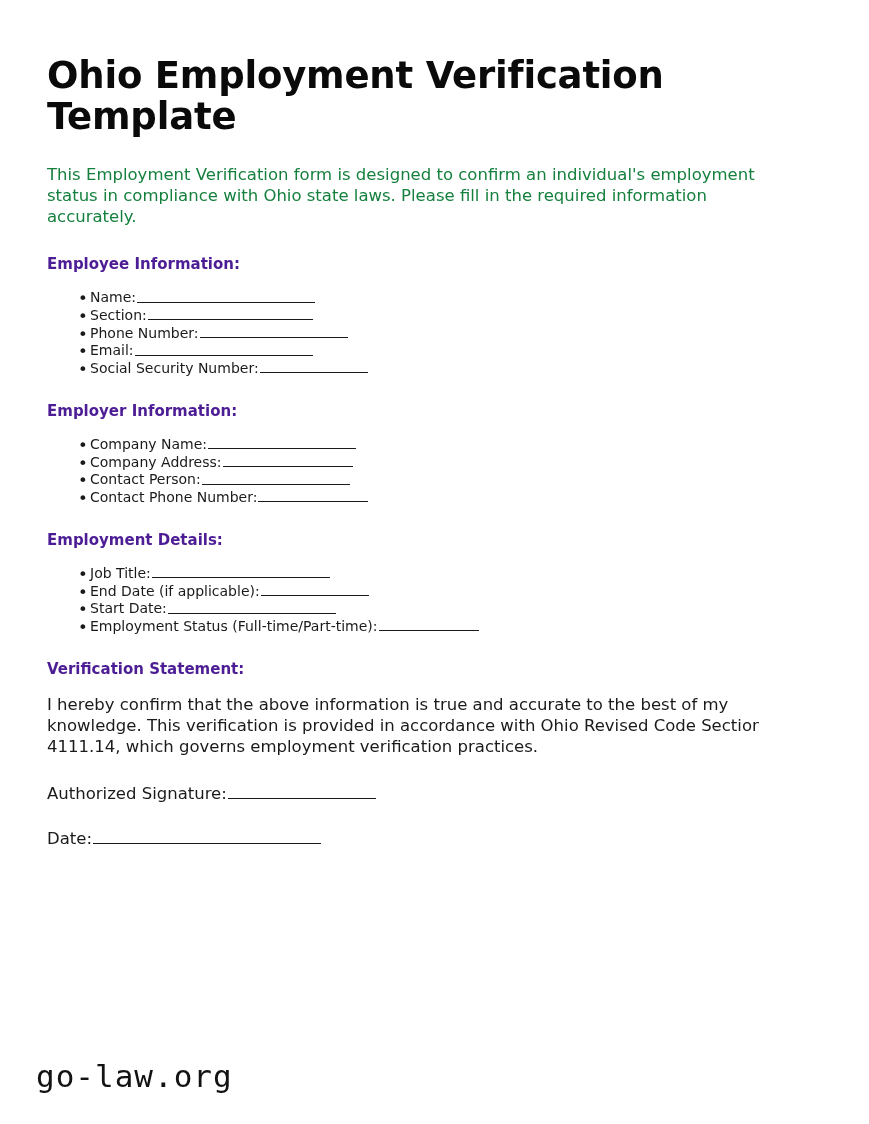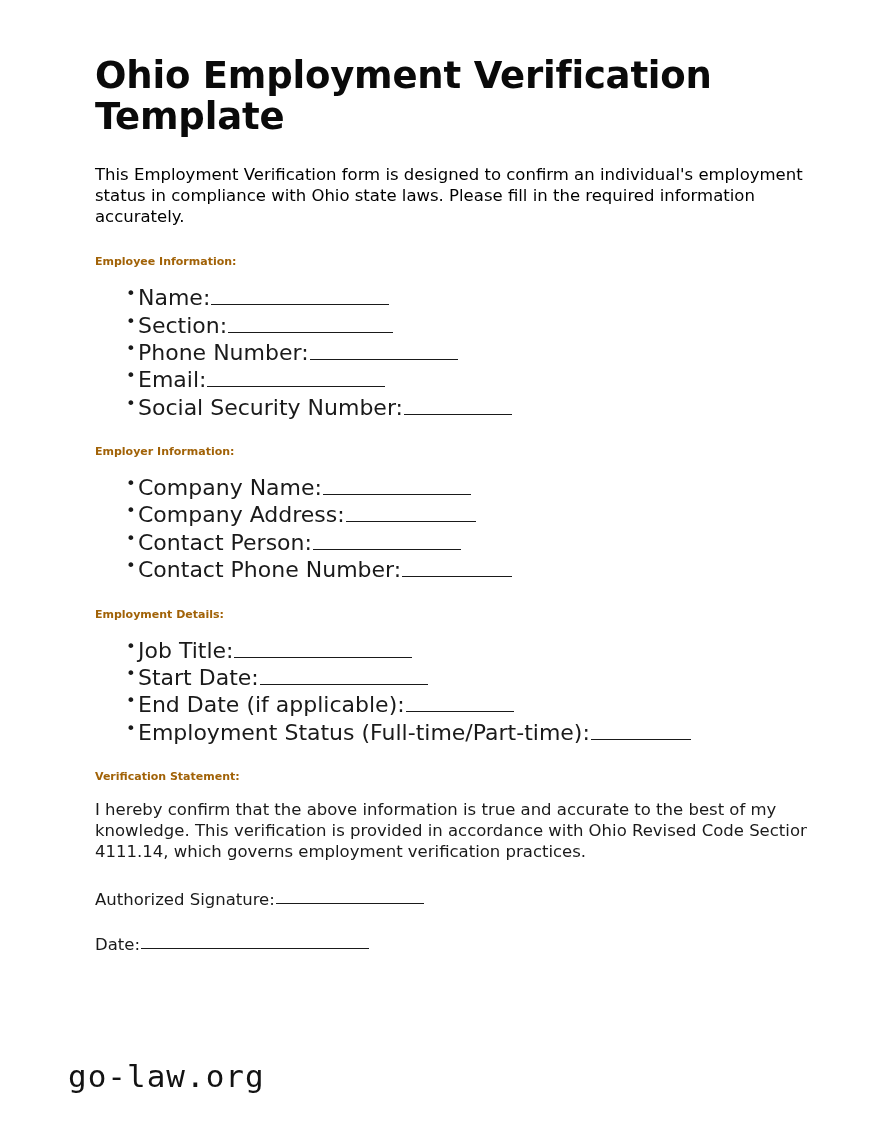--- a/index.html
+++ b/index.html
@@ -9,57 +9,56 @@
   }
   .page {
     position: relative;
     width: 759px;
     height: 1124px;
     background: #ffffff;
     box-sizing: border-box;
     font-family: "DejaVu Sans", "Liberation Sans", sans-serif;
     color: #111111;
     overflow: hidden;
-    margin-left: 48px;
   }
   .content {
     position: absolute;
     left: 47px;
     top: 55px;
     width: 762px;
   }
   .doc-title {
     font-size: 37px;
     font-weight: bold;
     line-height: 1.12;
     letter-spacing: -0.2px;
     margin: 0 0 26px 0;
     color: #0a0a0a;
   }
   .intro {
     font-size: 16.5px;
     line-height: 1.28;
     margin: 0 0 28px 0;
-    color: #000000;
+    color: #15803d;
     max-width: 740px;
   }
   .section-heading {
-    font-size: 11px;
+    font-size: 15px;
     font-weight: bold;
     margin: 0 0 16px 0;
-    color: #a16207;
+    color: #4c1d95;
   }
   ul.field-list {
     list-style: none;
     margin: 0 0 24px 0;
     padding: 0;
   }
   ul.field-list li {
     position: relative;
-    font-size: 22px;
+    font-size: 14px;
     line-height: 1.245;
     color: #1a1a1a;
     padding-left: 43px;
     white-space: nowrap;
   }
   ul.field-list li::before {
     content: "•";
     position: absolute;
     left: 31px;
     top: 0;
@@ -83,21 +82,21 @@
   }
   .sig-line {
     font-size: 16.5px;
     line-height: 1.25;
     color: #1a1a1a;
     margin: 0 0 24px 0;
     white-space: nowrap;
   }
   .watermark {
     position: absolute;
-    left: 20px;
+    left: 36px;
     top: 1058px;
     font-family: "DejaVu Sans Mono", "Liberation Mono", monospace;
     font-size: 31px;
     letter-spacing: 1px;
     color: #131313;
     white-space: nowrap;
   }
 </style>
 </head>
 <body>
@@ -123,22 +122,22 @@
     <ul class="field-list">
       <li><span>Company Name:</span><span class="blank" style="width: 148px;"></span></li>
       <li><span>Company Address:</span><span class="blank" style="width: 130px;"></span></li>
       <li><span>Contact Person:</span><span class="blank" style="width: 148px;"></span></li>
       <li><span>Contact Phone Number:</span><span class="blank" style="width: 110px;"></span></li>
     </ul>
 
     <h2 class="section-heading">Employment Details:</h2>
     <ul class="field-list">
       <li><span>Job Title:</span><span class="blank" style="width: 178px;"></span></li>
+      <li><span>End Date (if applicable):</span><span class="blank" style="width: 108px;"></span></li>
       <li><span>Start Date:</span><span class="blank" style="width: 168px;"></span></li>
-      <li><span>End Date (if applicable):</span><span class="blank" style="width: 108px;"></span></li>
       <li><span>Employment Status (Full-time/Part-time):</span><span class="blank" style="width: 100px;"></span></li>
     </ul>
 
     <h2 class="section-heading">Verification Statement:</h2>
 
     <p class="statement">I hereby confirm that the above information is true and accurate to the best of my knowledge. This verification is provided in accordance with Ohio Revised Code Section 4111.14, which governs employment verification practices.</p>
 
     <div class="sig-line">
       <span>Authorized Signature:</span><span class="blank" style="width: 148px;"></span>
     </div>

